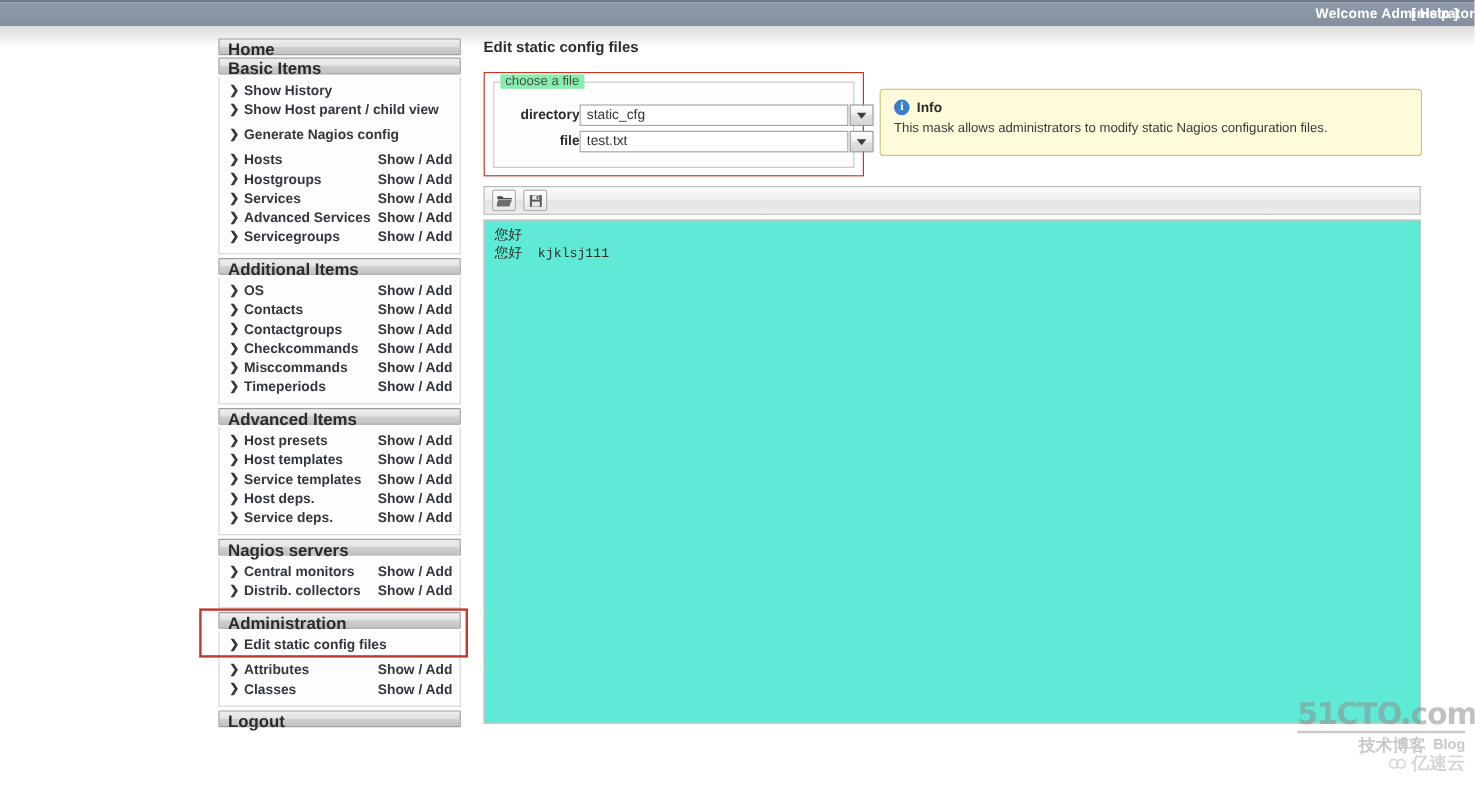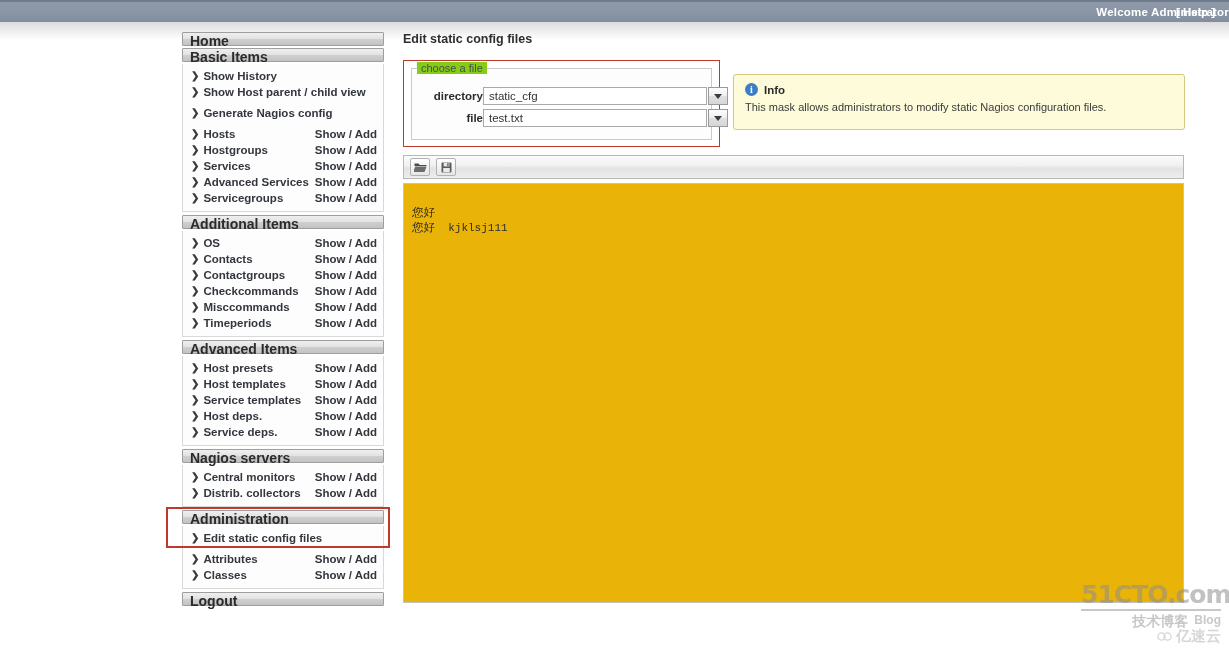--- a/index.html
+++ b/index.html
@@ -122,21 +122,21 @@
     background: #ffffff;
   }
   #chooser-fieldset {
     position: absolute; left: 8px; top: 36px;
     width: 301px; height: 72px;
     border: 1px solid #cacaca;
     background: #fdfdfd;
   }
   #chooser-legend {
     position: absolute; left: 14px; top: 30px;
-    background: #84cc16;
+    background: #86efac;
     padding: 0 4px;
     font-size: 11px;
     color: #4c4c4c;
   }
   .field-row {
     position: absolute;
     left: 14px;
     height: 18px;
     display: flex;
     align-items: center;
@@ -231,22 +231,22 @@
     border-radius: 2px;
     background: linear-gradient(to bottom, #ffffff 0%, #f2f2f2 55%, #e6e6e6 100%);
     display: flex; align-items: center; justify-content: center;
     cursor: pointer;
   }
   #editor-body {
     position: relative;
     height: 420px;
     margin-top: 4px;
     border: 1px solid #c3c3c3;
-    background: #eab308;
-    padding: 21px 8px;
+    background: #5eead4;
+    padding: 5px 8px;
     overflow: hidden;
   }
   .code-line {
     font-size: 11.5px;
     color: #2d2d2d;
     line-height: 15px;
     white-space: pre;
   }
   .code-line .mono { font-family: "Liberation Mono", monospace; font-size: 11px; }
 

